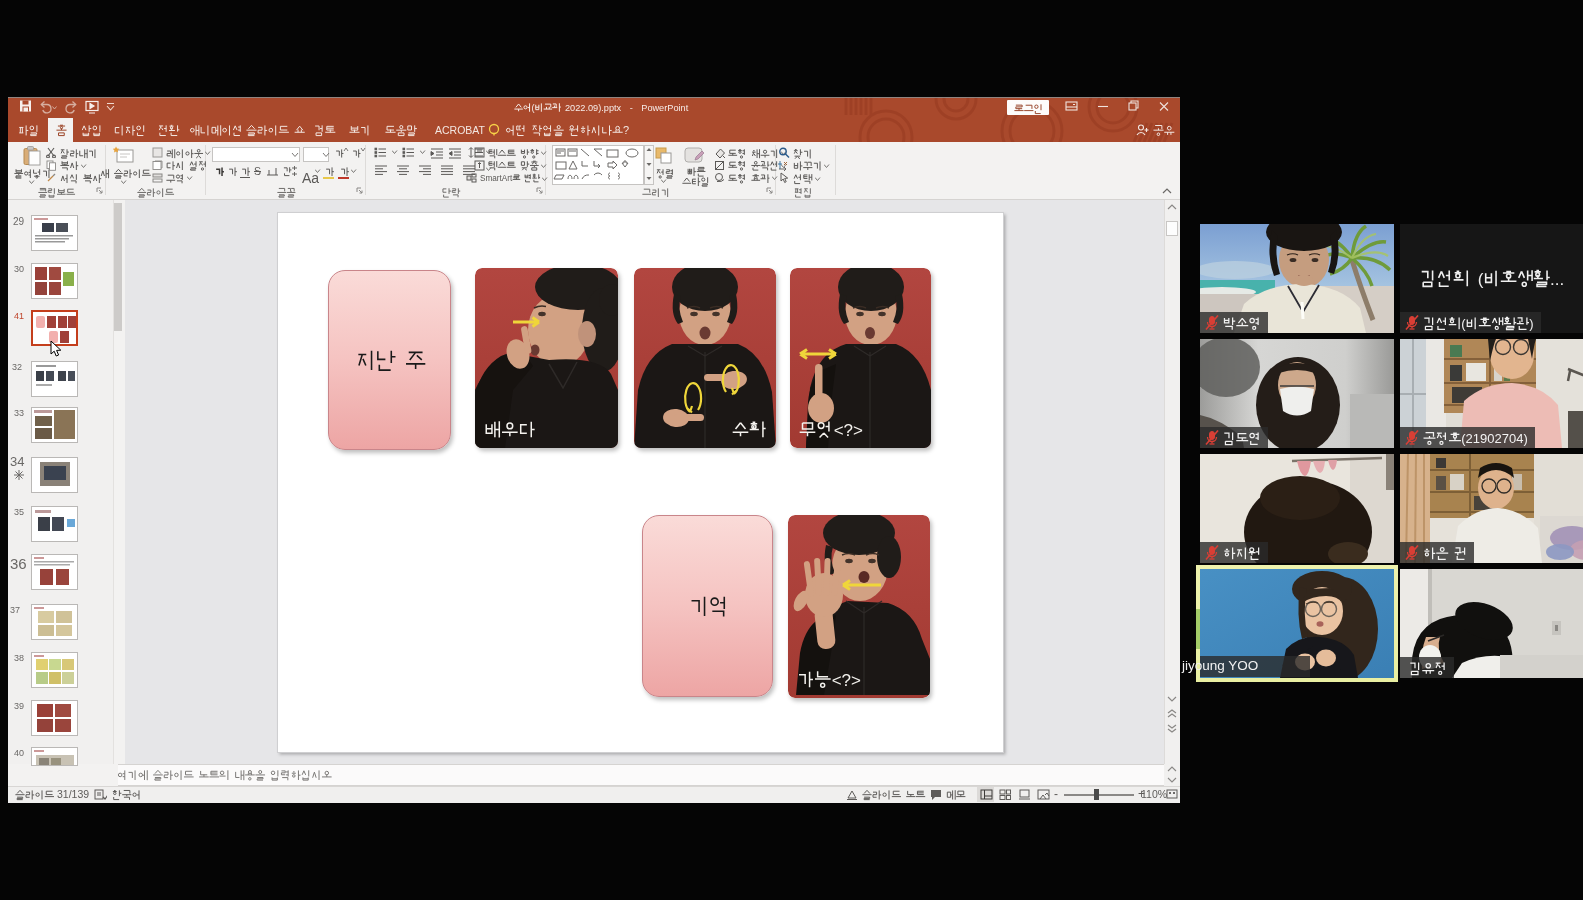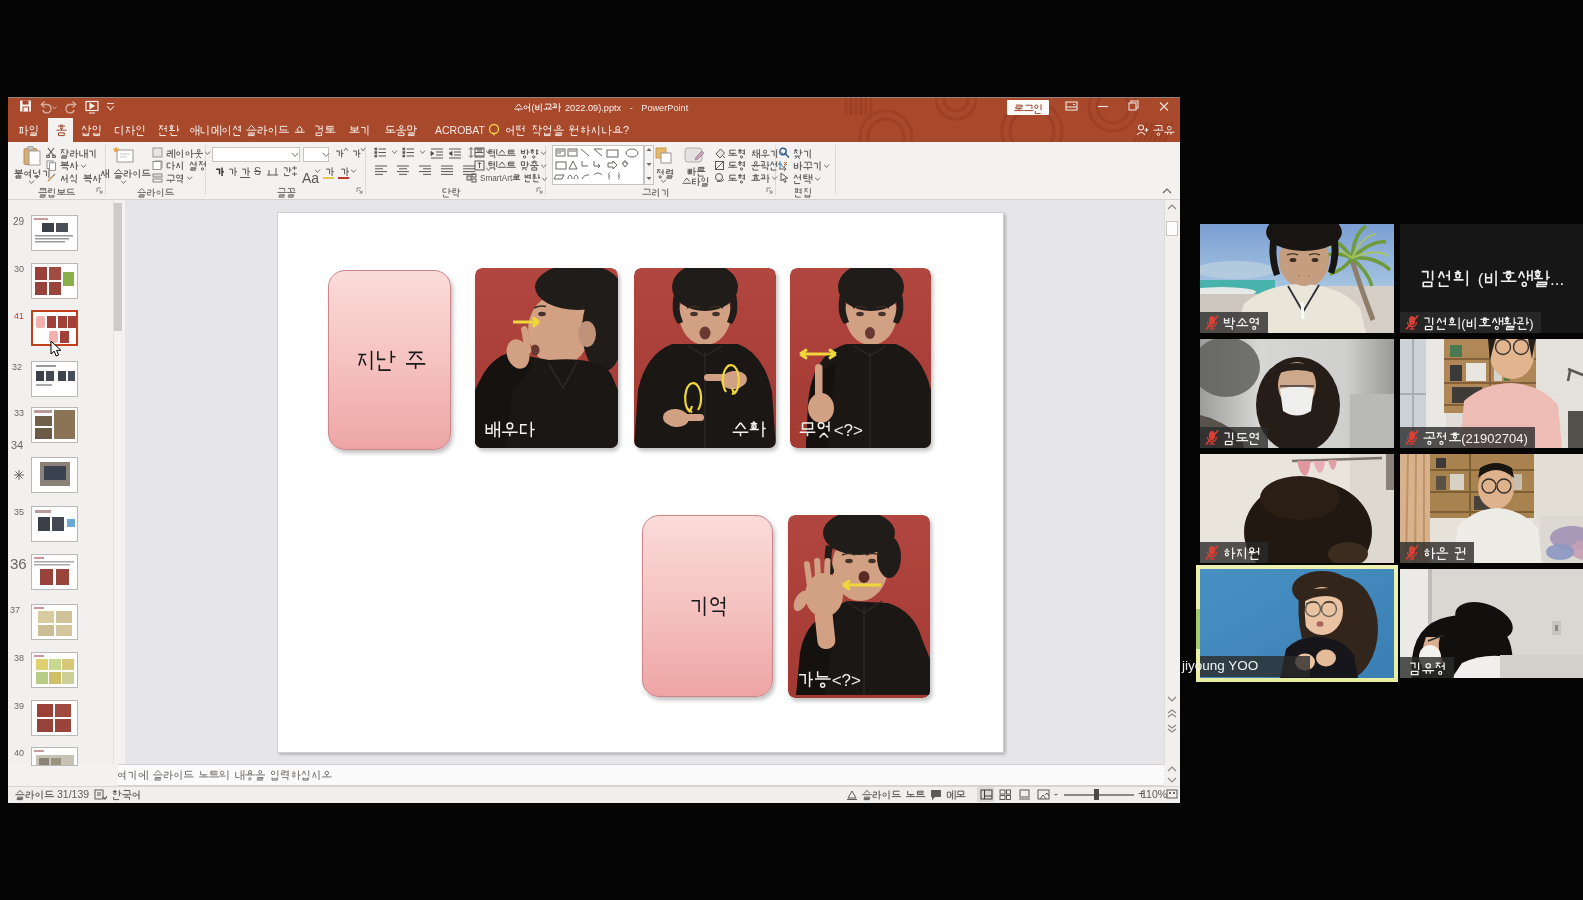--- a/index.html
+++ b/index.html
@@ -650,21 +650,21 @@
         <rect x="36" y="9" width="7" height="10" fill="#484e58"></rect>
         <rect x="4" y="22" width="16" height="2" fill="#aaa"></rect>
       </svg></div>
     <div style="position:absolute;left:2px;top:311px;width:14px;text-align:right;font-size:9px;color:#6a6866">33</div>
     <div style="position:absolute;left:23px;top:310px;width:47px;height:36px;background:#fff;border:1px solid #bab8b6;overflow:hidden"><svg width="46" height="34">
         <rect x="2" y="2" width="18" height="3" fill="#b99"></rect>
         <rect x="22" y="2" width="21" height="29" fill="#8a7456"></rect>
         <rect x="3" y="8" width="17" height="10" fill="#70604a"></rect>
         <rect x="3" y="20" width="17" height="11" fill="#6a5a46"></rect>
       </svg></div>
-    <div style="position:absolute;left:2px;top:342px;width:14px;text-align:center;font-size:11px;color:#6a6866">34</div>
+    <div style="position:absolute;left:2px;top:357px;width:14px;text-align:center;font-size:13px;color:#6a6866">34</div>
     <div style="position:absolute;left:23px;top:360px;width:47px;height:36px;background:#fff;border:1px solid #bab8b6;overflow:hidden"><svg width="46" height="34">
         <rect x="8" y="4" width="30" height="24" fill="#8a8278"></rect>
         <rect x="12" y="8" width="22" height="14" fill="#3a4250"></rect>
       </svg></div>
     <div style="position:absolute;left:2px;top:410px;width:14px;text-align:right;font-size:9px;color:#6a6866">35</div>
     <div style="position:absolute;left:23px;top:409px;width:47px;height:36px;background:#fff;border:1px solid #bab8b6;overflow:hidden"><svg width="46" height="34">
         <rect x="3" y="3" width="16" height="3" fill="#b99"></rect>
         <rect x="6" y="10" width="12" height="14" fill="#3a3f48"></rect>
         <rect x="20" y="10" width="12" height="14" fill="#434854"></rect>
         <rect x="35" y="12" width="8" height="8" fill="#6aa8d8"></rect>

